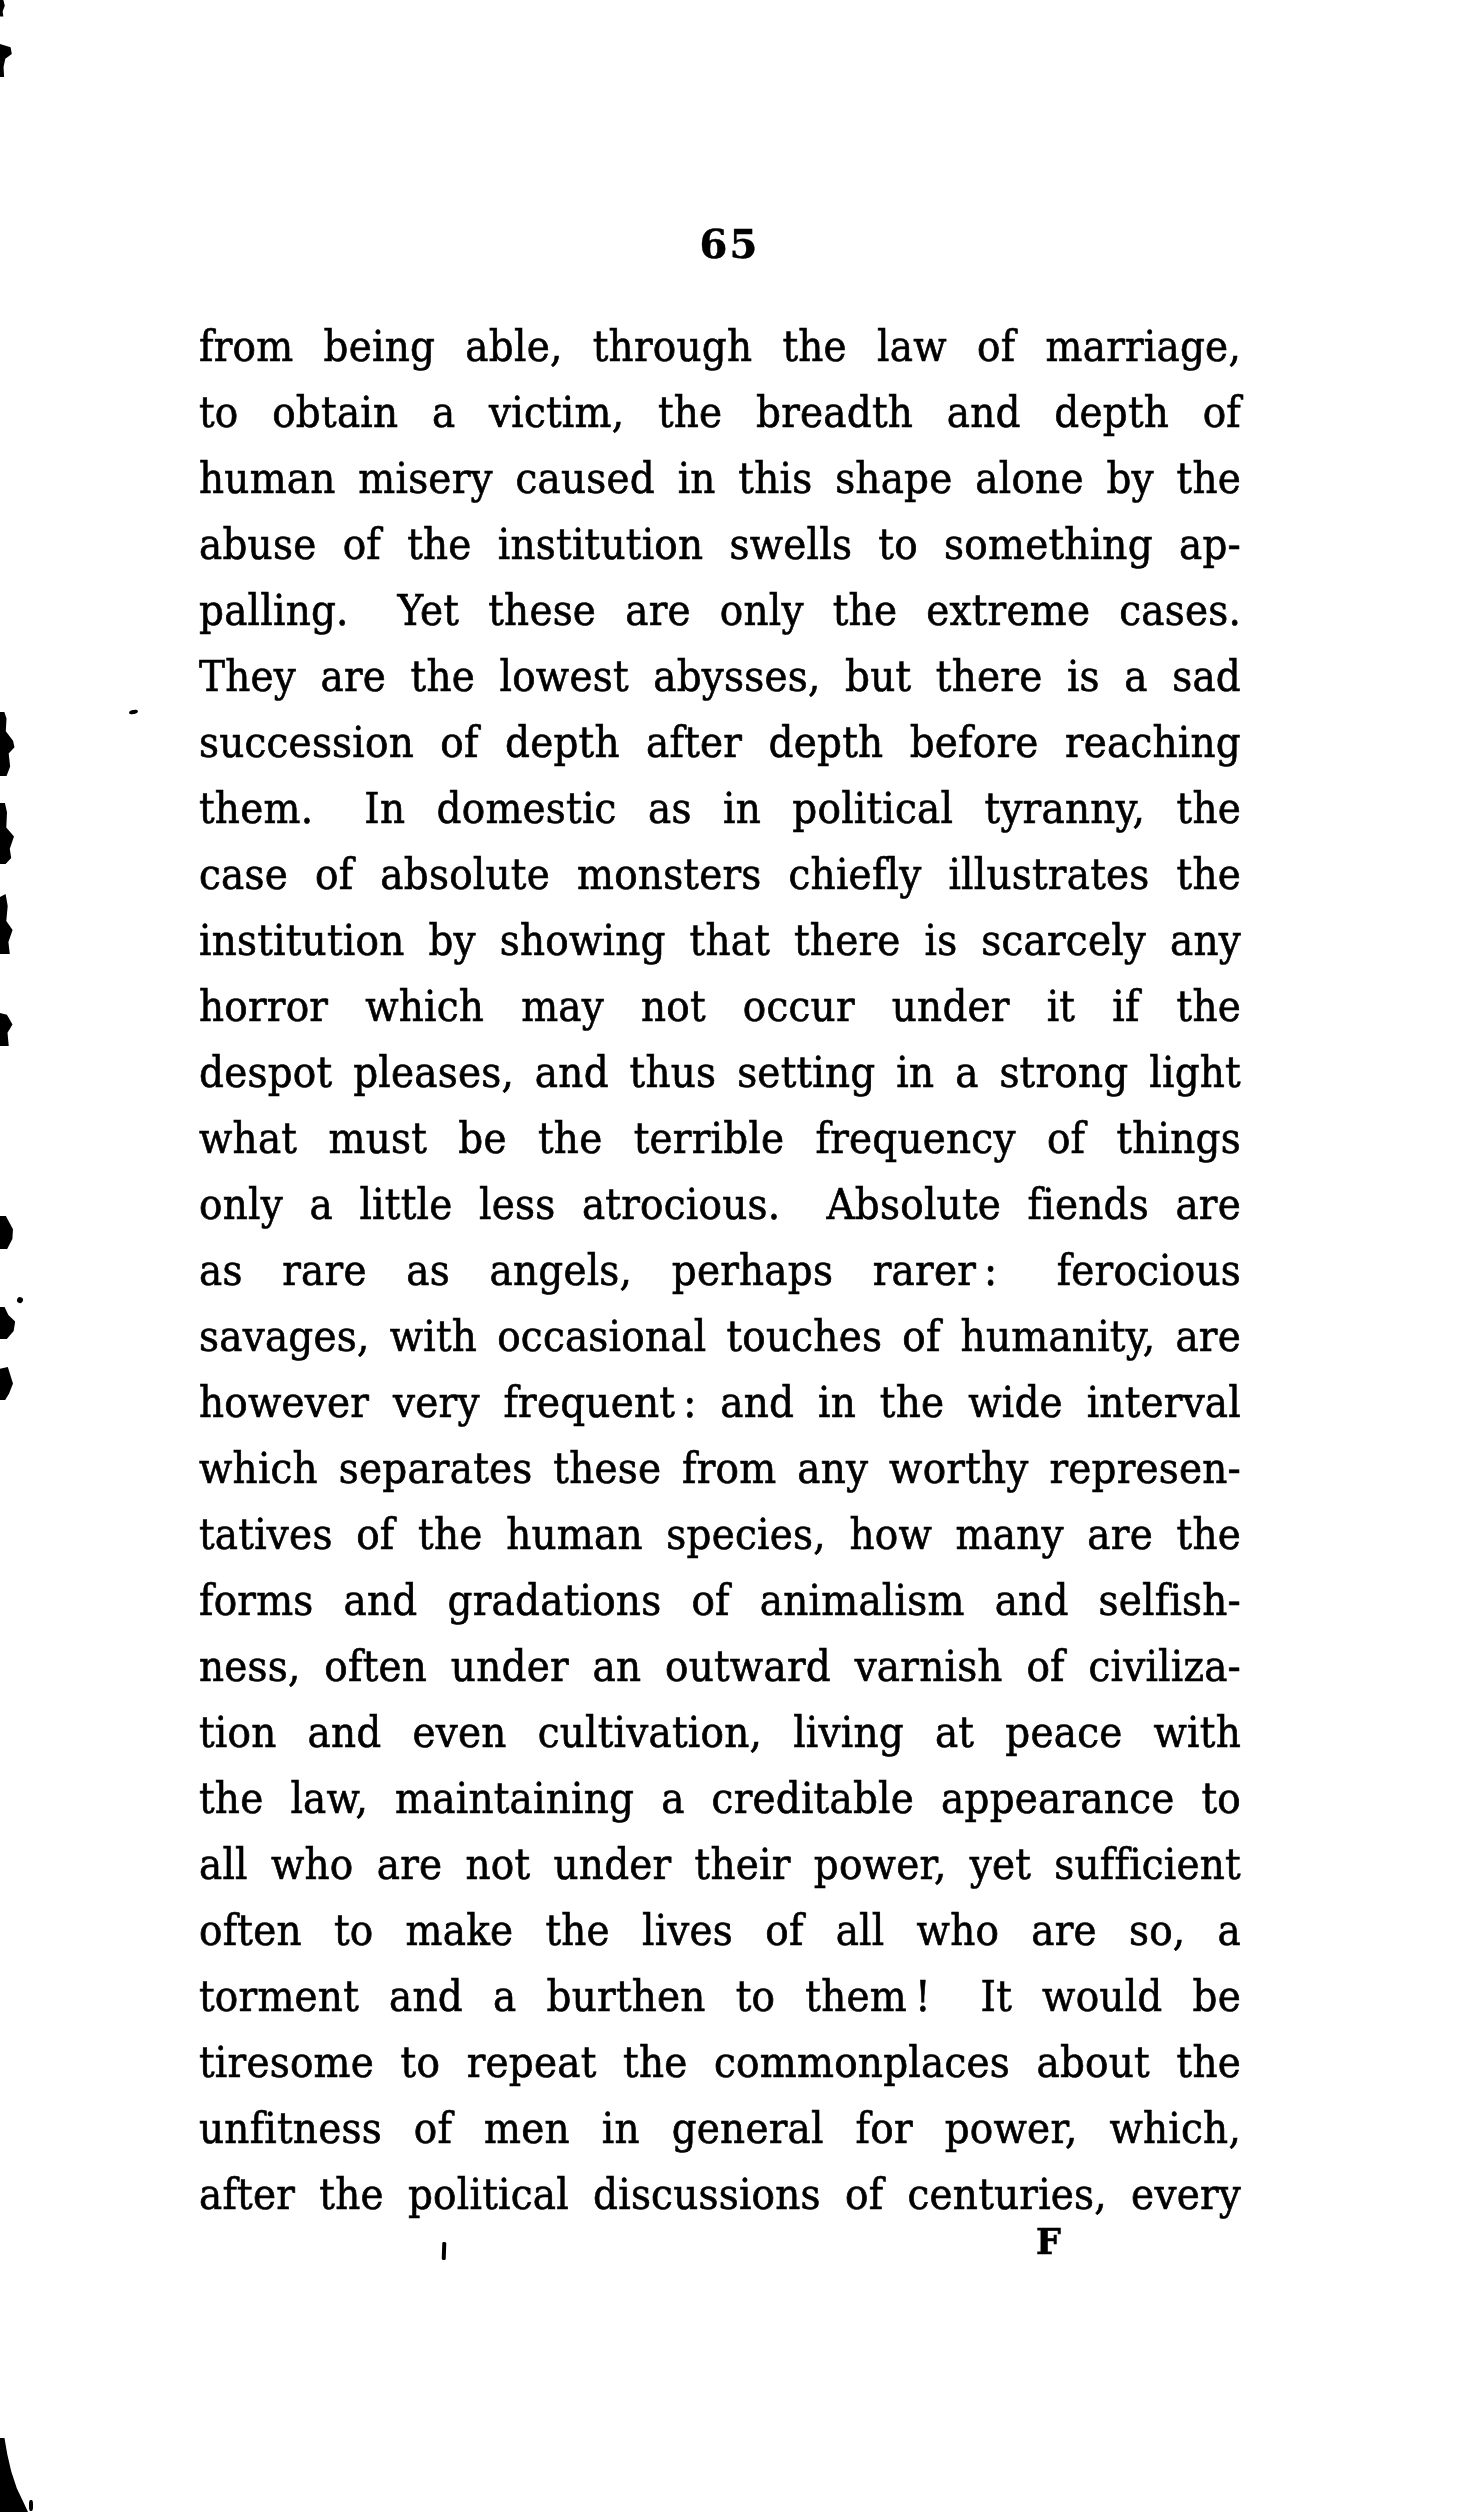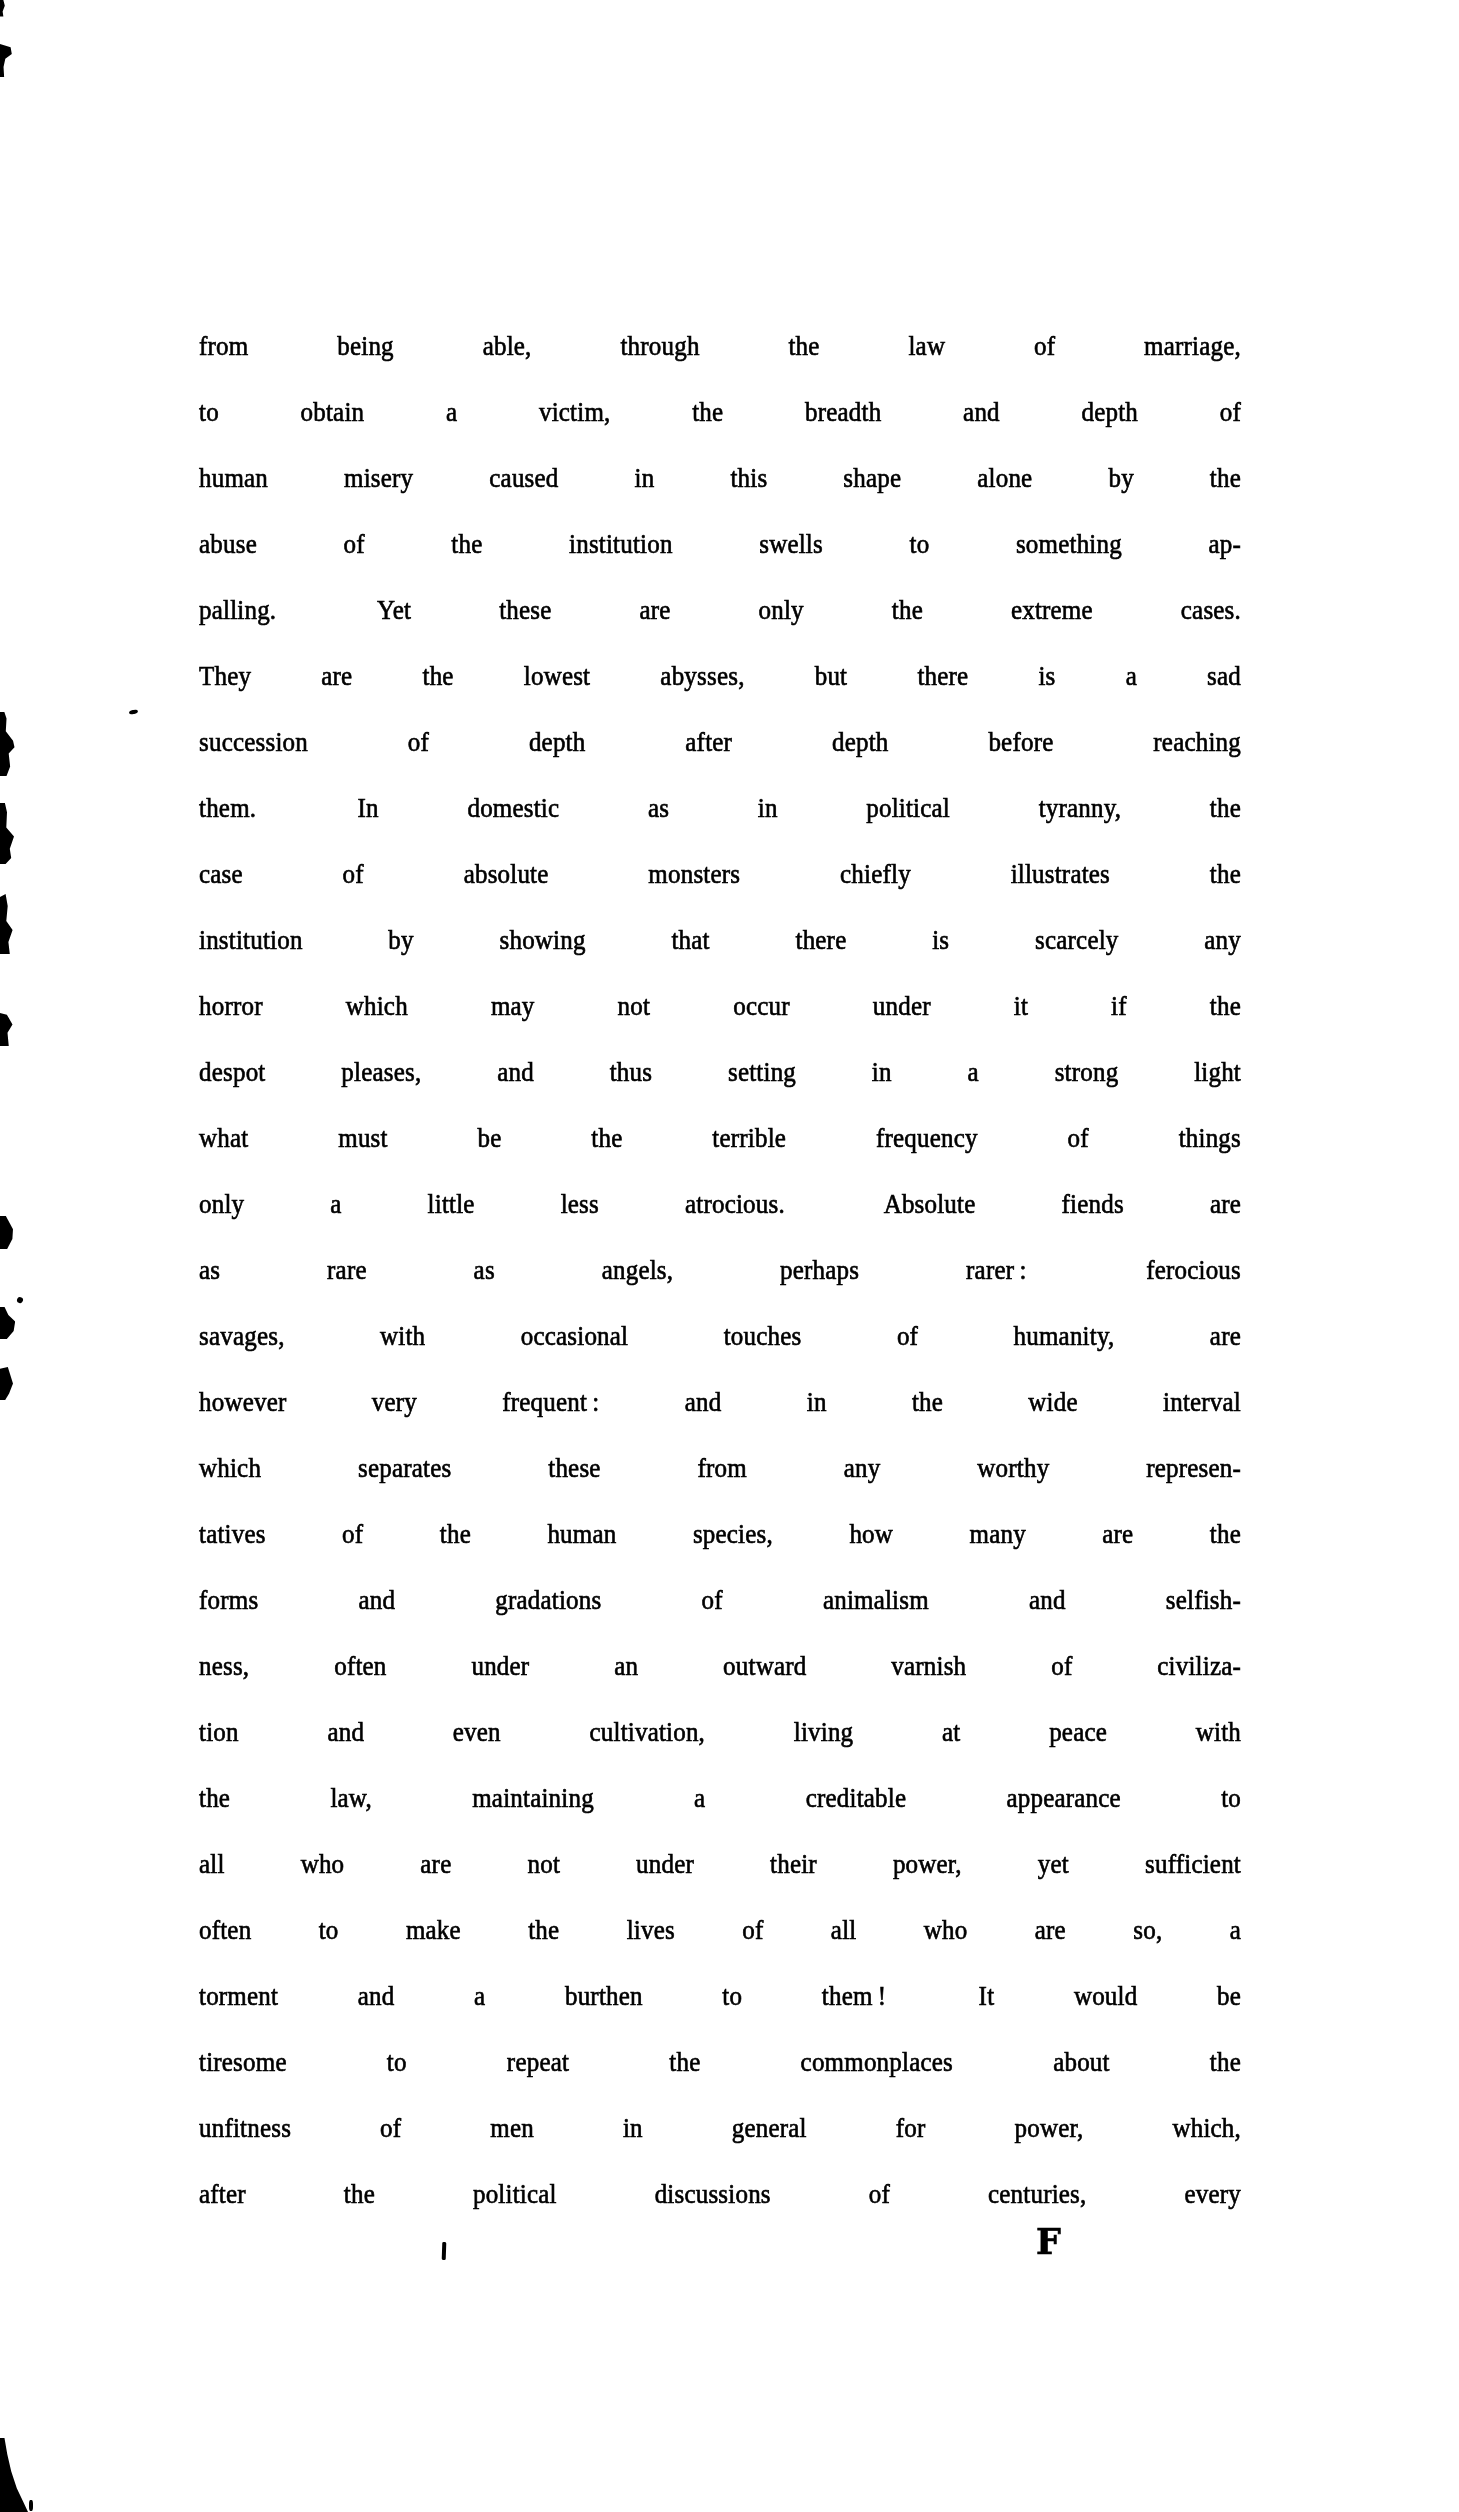--- a/index.html
+++ b/index.html
@@ -13,24 +13,23 @@
   }
   .page-number {
     position:absolute; top:224px; left:0; width:100%;
     text-align:center;
     font-size:40px; line-height:40px; font-weight:bold;
     letter-spacing:2.1px;
     -webkit-text-stroke:0.4px #000;
   }
   .textblock {
     position:absolute; left:199px; top:313px; width:1042px;
-    font-size:25px; line-height:66px;
+    font-size:39px; line-height:66px;
     text-align:justify;
     letter-spacing:0.2px;
-    font-family:Liberation Serif, serif;
     -webkit-text-stroke:0.6px #000;
   }
   .line {
     text-align-last:justify;
     height:66px;
     transform:scaleY(1.12);
     transform-origin:50% 50%;
   }
   .signature {
     position:absolute; left:1036px; top:2224px;
@@ -53,20 +52,21 @@
   #blob-k { left:0; top:2438px; width:28px; height:74px; clip-path:polygon(0 0,16% 0,26% 22%,40% 45%,60% 68%,85% 88%,100% 100%,0 100%); }
   #tick-k { left:29px; top:2500px; width:3.5px; height:11px; border-radius:40%; }
   #dash-1 { left:129px; top:710px; width:9px; height:4.2px; border-radius:50%; transform:rotate(-14deg); }
   #tick-f { left:442px; top:2242px; width:3.5px; height:18px; border-radius:1.4px; transform:rotate(2deg); }
 </style>
 </head>
 <body>
 
 <div class="page">
 
+  <div class="page-number">65</div>
 
   <div class="textblock">
     <div class="line">from being able, through the law of marriage,</div>
     <div class="line">to obtain a victim, the breadth and depth of</div>
     <div class="line">human misery caused in this shape alone by the</div>
     <div class="line">abuse of the institution swells to something ap-</div>
     <div class="line">palling.  Yet these are only the extreme cases.</div>
     <div class="line">They are the lowest abysses, but there is a sad</div>
     <div class="line">succession of depth after depth before reaching</div>
     <div class="line">them.  In domestic as in political tyranny, the</div>

